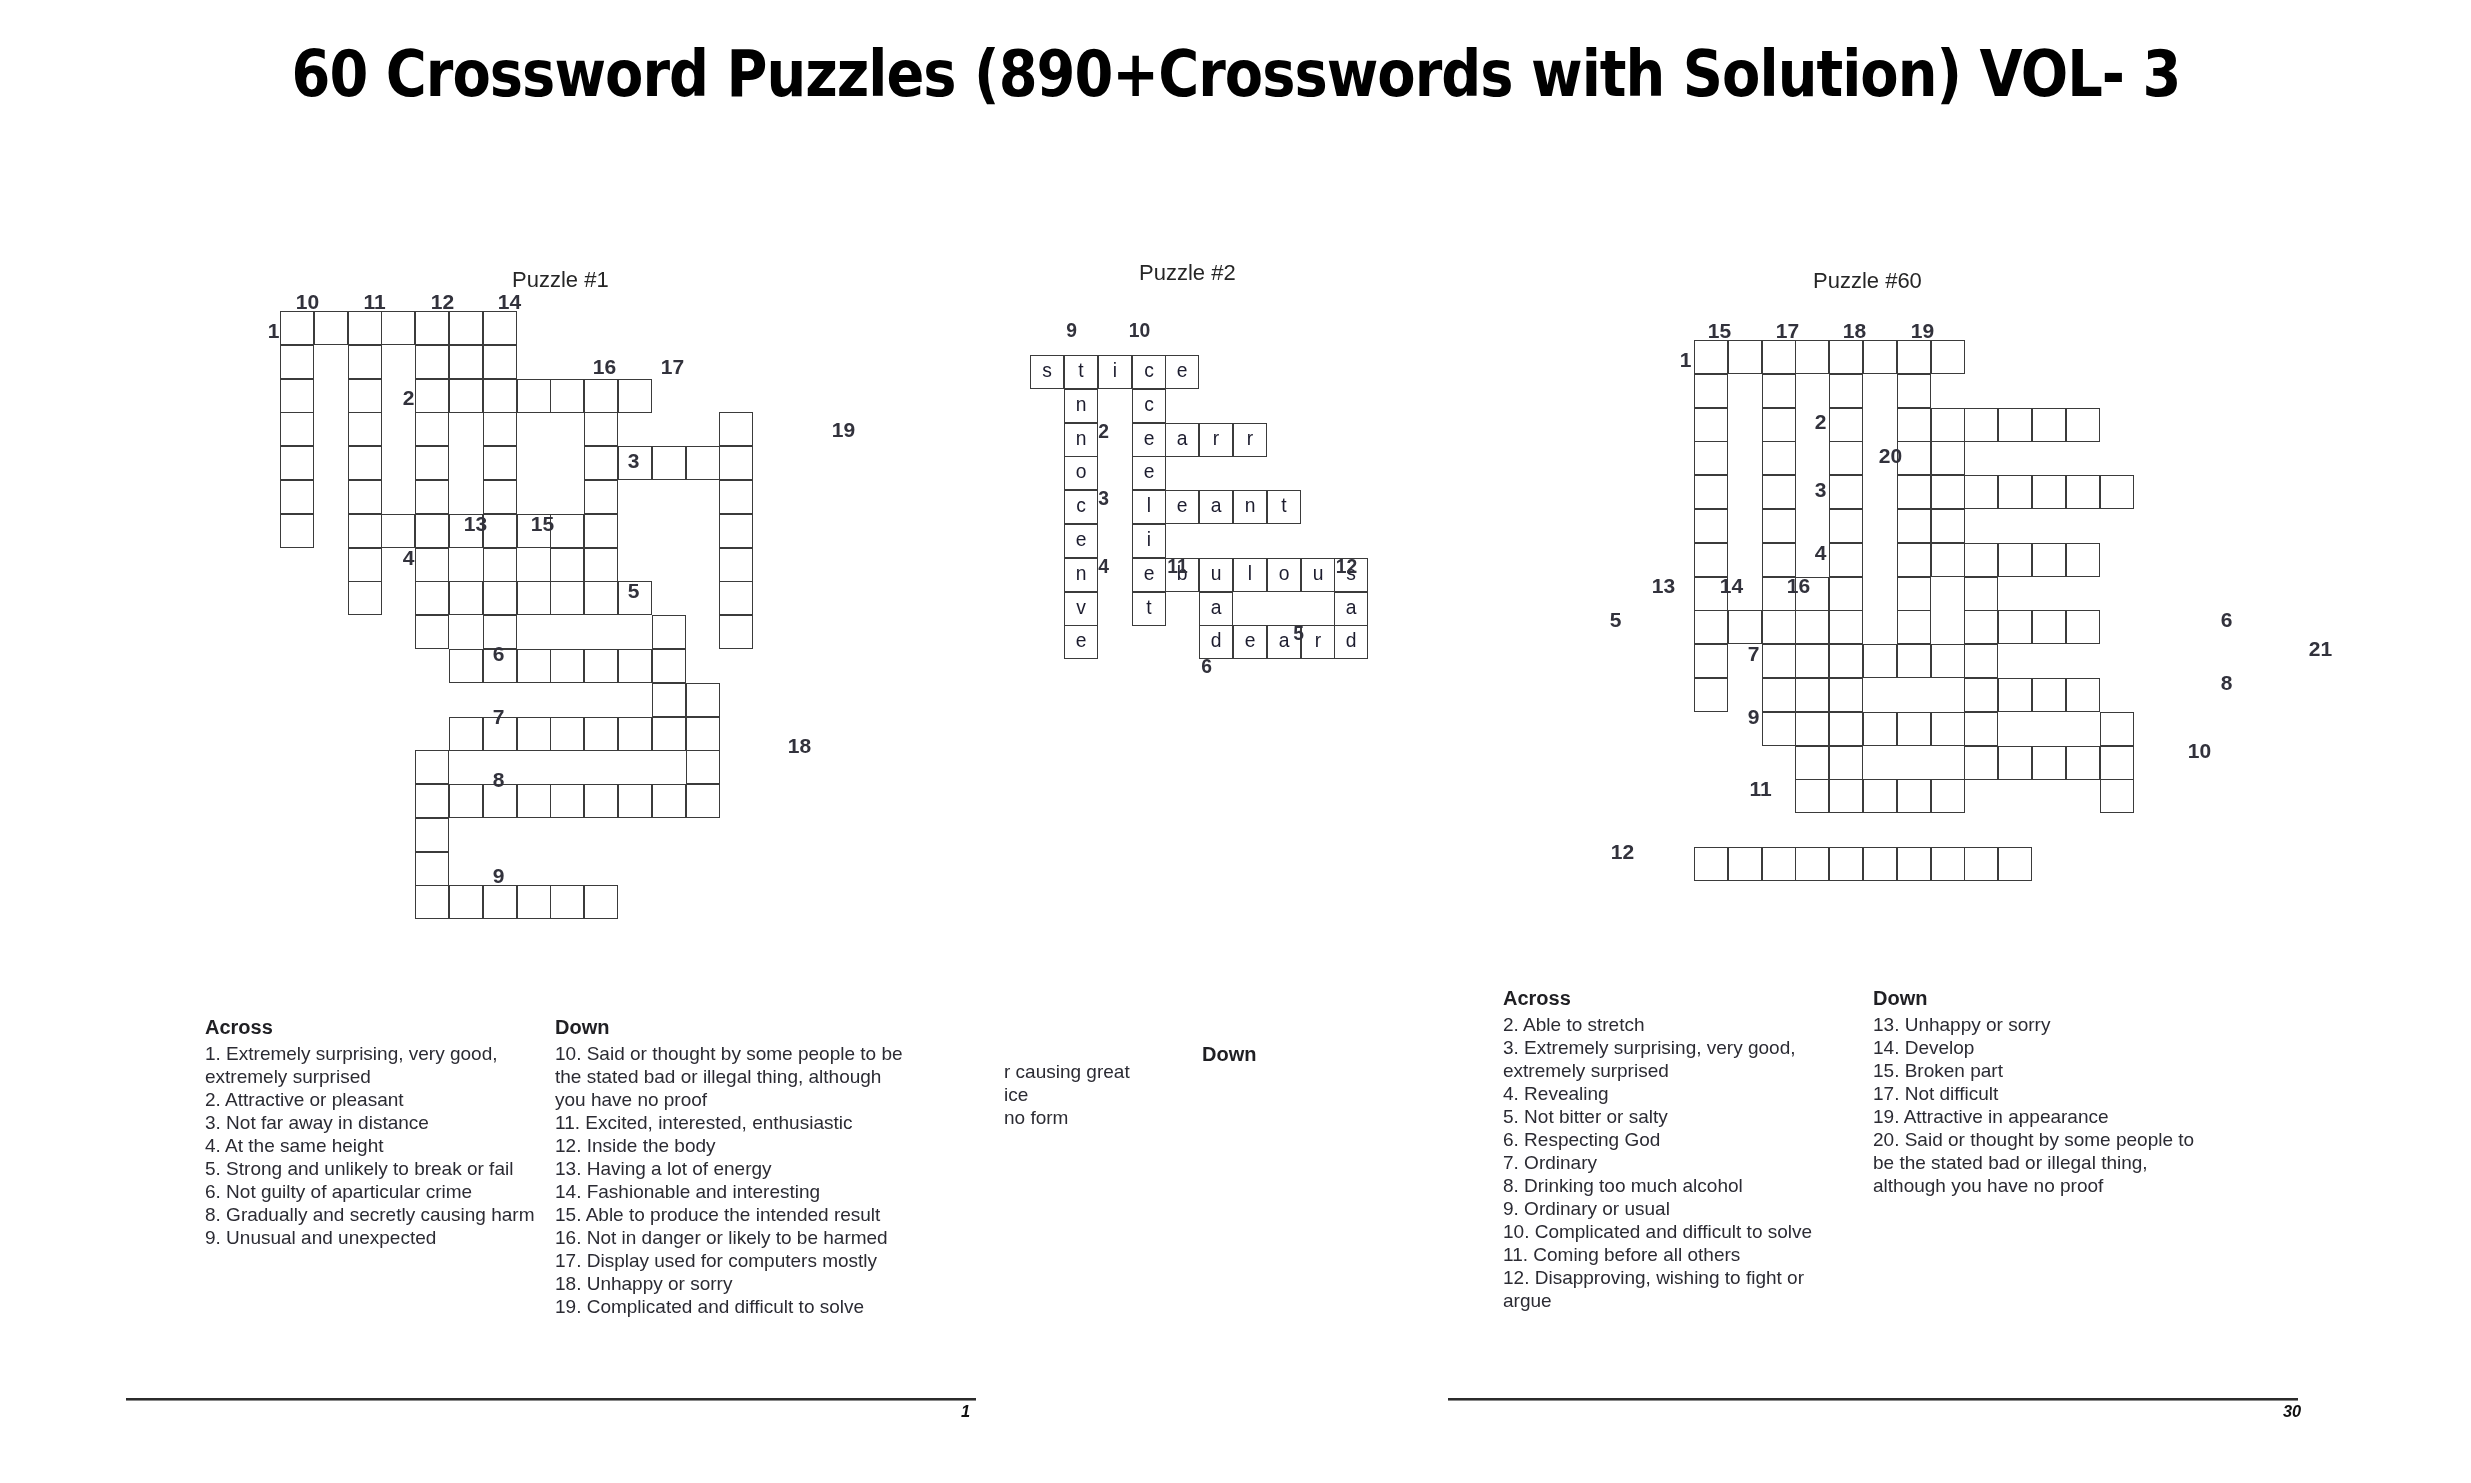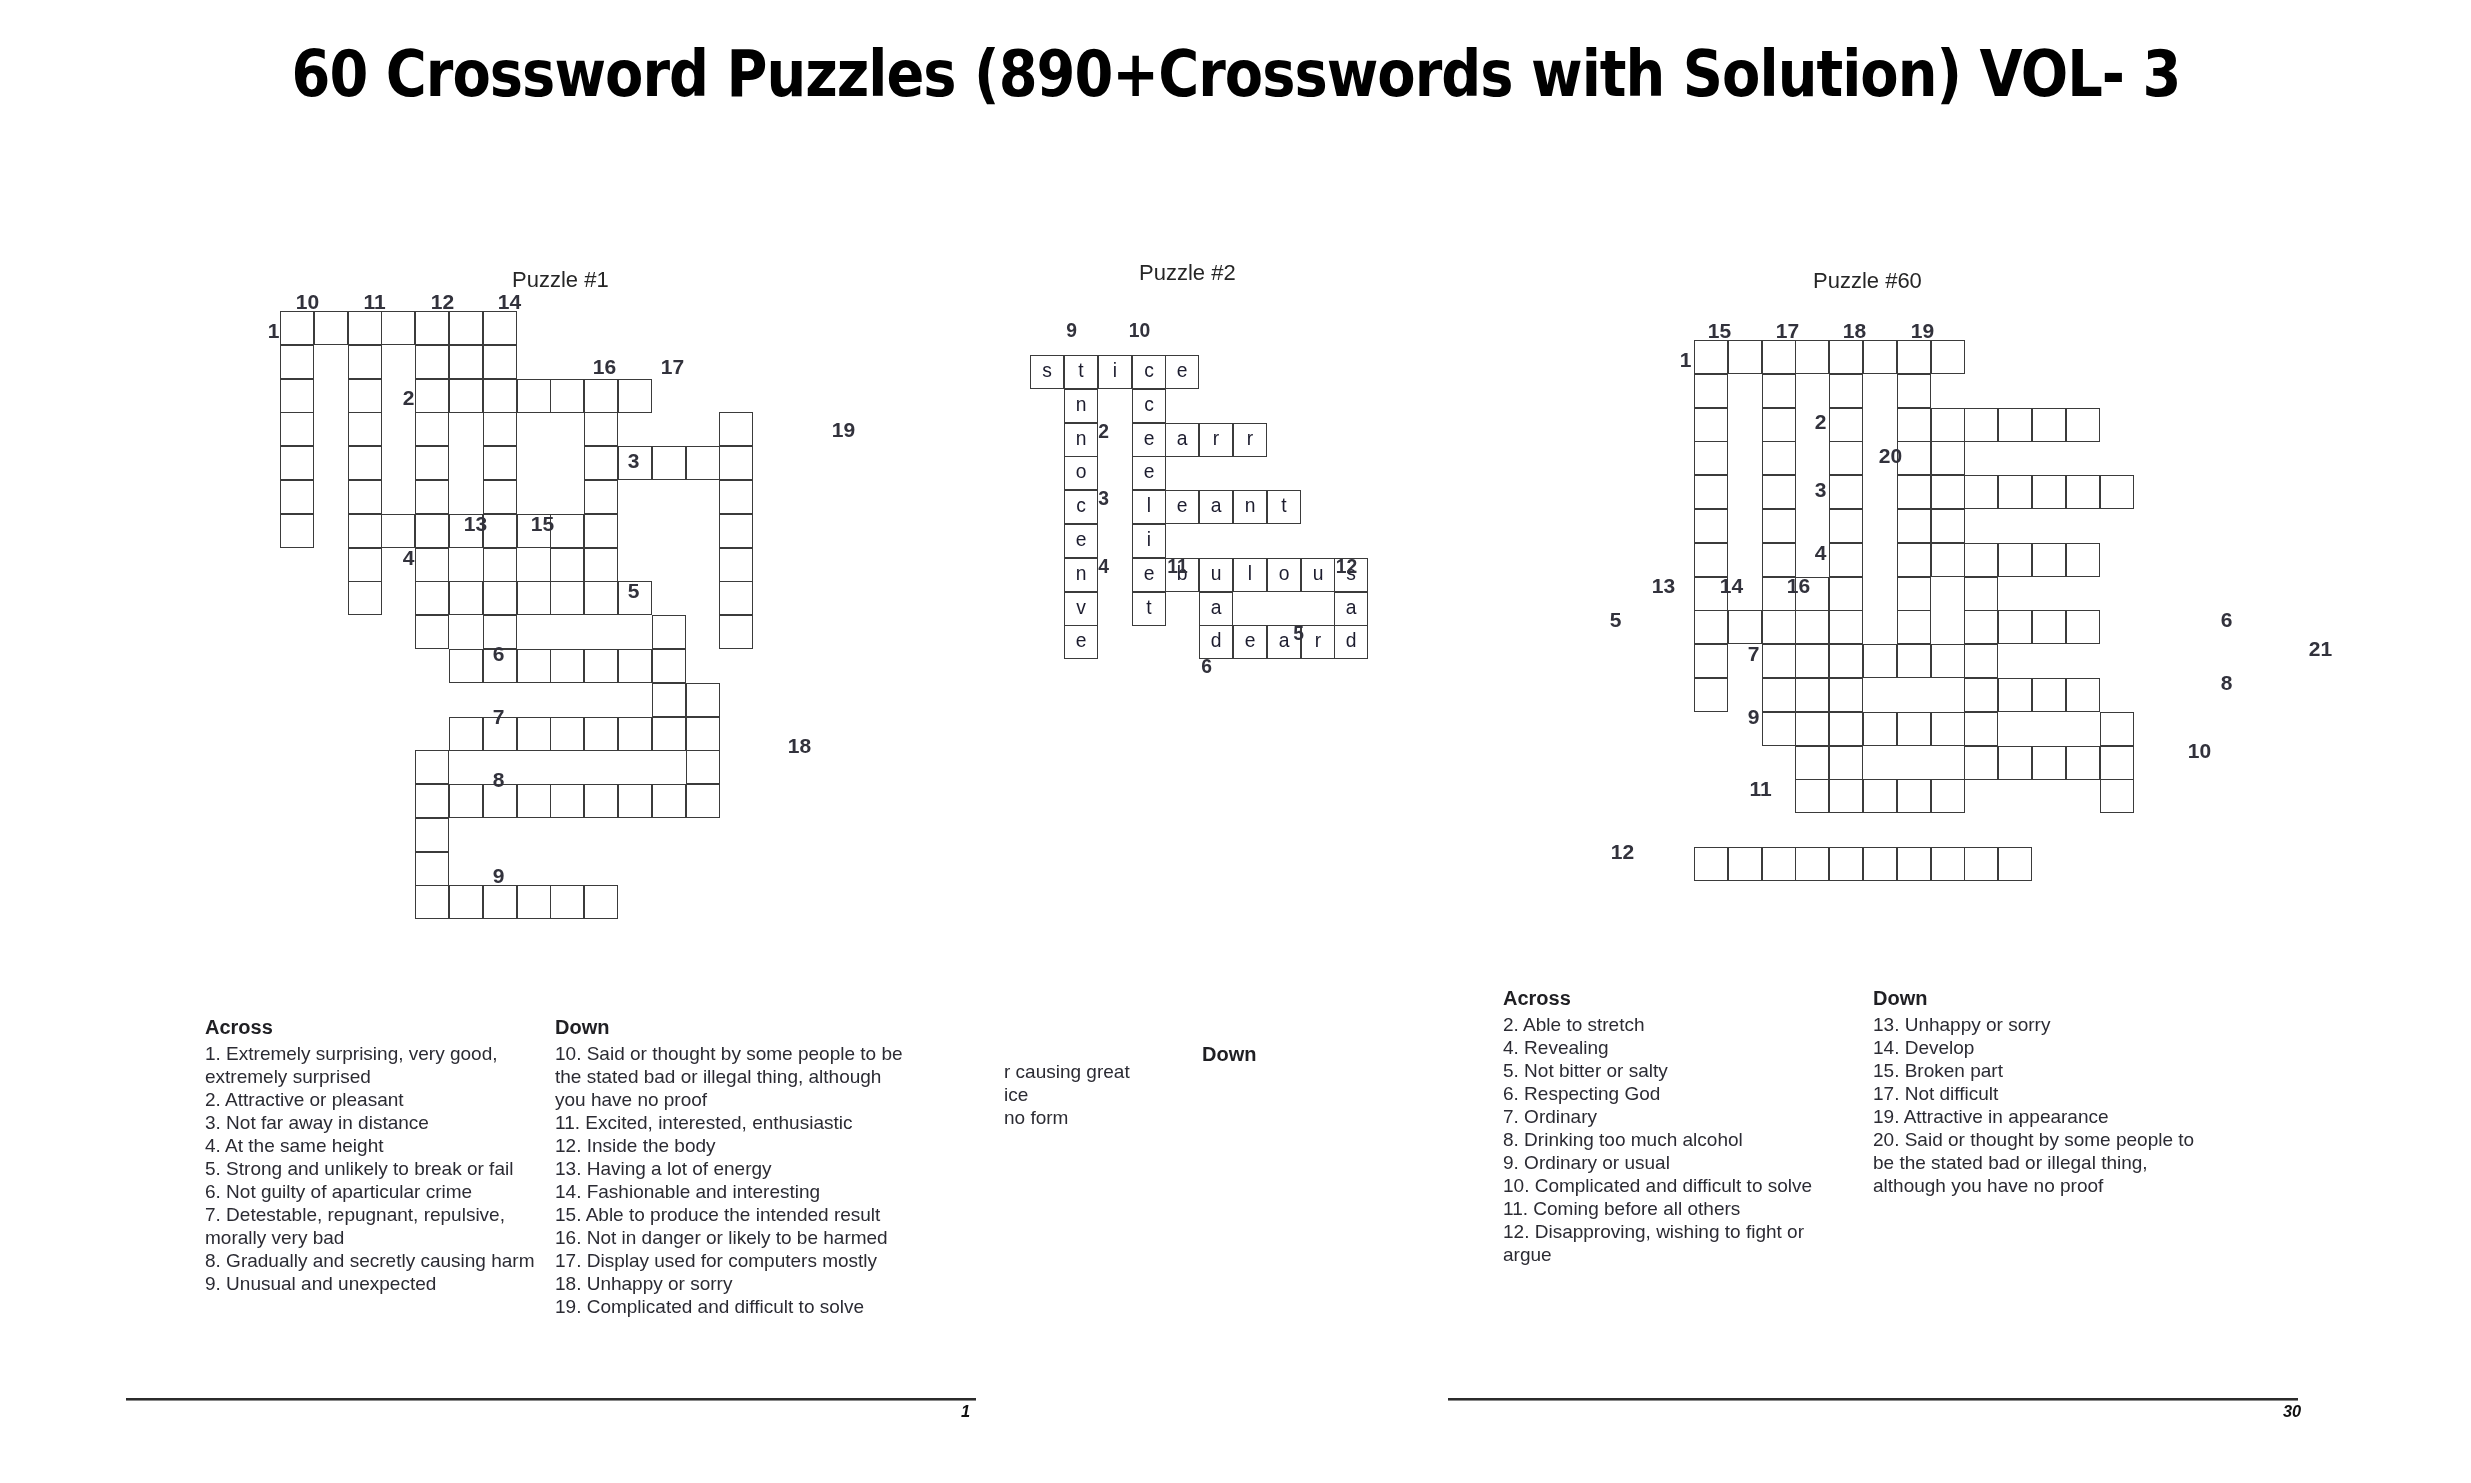--- a/index.html
+++ b/index.html
@@ -226,21 +226,20 @@
 
   <div class="clues" style="left:205px;top:1016px;width:338px;">
     <p class="clue-head">Across</p>
     <ul class="clue-list" id="p1-across">
         <li>1. Extremely surprising, very good, extremely surprised</li>
         <li>2. Attractive or pleasant</li>
         <li>3. Not far away in distance</li>
         <li>4. At the same height</li>
         <li>5. Strong and unlikely to break or fail</li>
         <li>6. Not guilty of aparticular crime</li>
-        <li>7. Detestable, repugnant, repulsive, morally very bad</li>
         <li>8. Gradually and secretly causing harm</li>
         <li>9. Unusual and unexpected</li>
       </ul>
   </div>
   <div class="clues" style="left:555px;top:1016px;width:357px;">
     <p class="clue-head">Down</p>
     <ul class="clue-list" id="p1-down">
         <li>10. Said or thought by some people to be the stated bad or illegal thing, although you have no proof</li>
         <li>11. Excited, interested, enthusiastic</li>
         <li>12. Inside the body</li>
@@ -562,20 +561,21 @@
   <div class="gnum" style="left:961px;top:671px;width:21px;">8</div>
   <div class="gnum" style="left:488px;top:705px;width:21px;">9</div>
   <div class="gnum" style="left:927px;top:739px;width:35px;">10</div>
   <div class="gnum" style="left:488px;top:777px;width:35px;">11</div>
   <div class="gnum" style="left:350px;top:840px;width:35px;">12</div>
 
   <div class="clues" style="left:248px;top:987px;width:348px;">
     <p class="clue-head">Across</p>
     <ul class="clue-list" id="p60-across">
         <li>2. Able to stretch</li>
+        <li>3. Extremely surprising, very good, extremely surprised</li>
         <li>4. Revealing</li>
         <li>5. Not bitter or salty</li>
         <li>6. Respecting God</li>
         <li>7. Ordinary</li>
         <li>8. Drinking too much alcohol</li>
         <li>9. Ordinary or usual</li>
         <li>10. Complicated and difficult to solve</li>
         <li>11. Coming before all others</li>
         <li>12. Disapproving, wishing to fight or argue</li>
       </ul>

